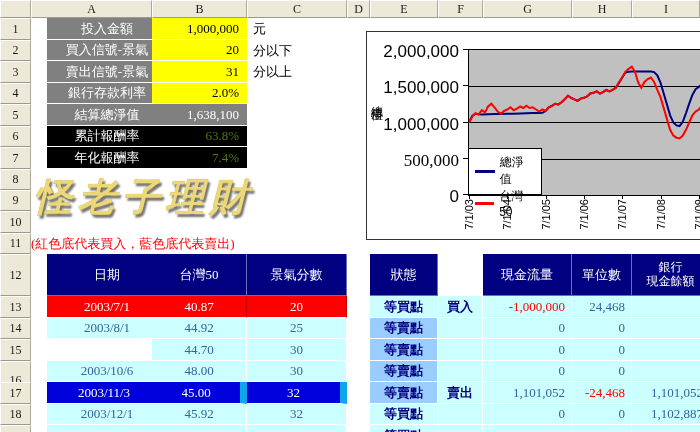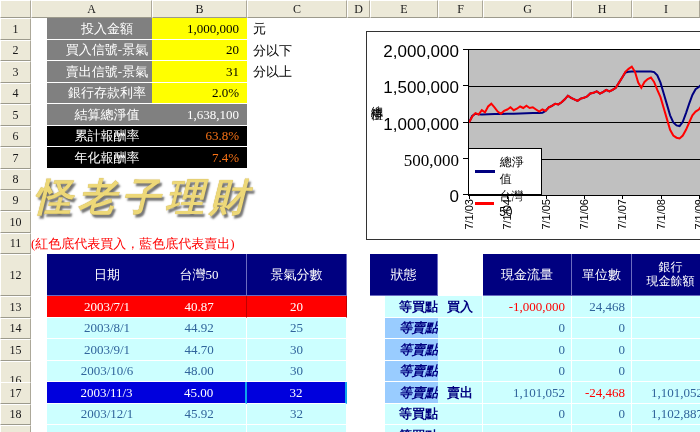--- a/index.html
+++ b/index.html
@@ -26,42 +26,42 @@
   .cA{left:47px;width:121px}.cB{left:152px;width:95px}.cC{left:247px;width:100px}
   .cE{left:370px;width:68px}.cF{left:438px;width:45px}.cG{left:483px;width:89px}
   .cH{left:572px;width:60px}.cI{left:632px;width:78px}
 
   
   .lbl{background:#808080;color:#fff;border-right:1px solid #fff;border-bottom:1px solid #fff;}
   .val{justify-content:flex-end;padding-right:8px;border-bottom:1px solid #fff;}
   .vyellow{background:#FFFF00;color:#000;}
   .vgray{background:#808080;color:#fff;}
   .lblk{background:#000;color:#fff;border-right:1px solid #000;}
-  .vblk{background:#000;color:#f97316;}
+  .vblk{background:#000;color:#4d7c0f;}
   .unit{justify-content:flex-start;padding-left:6px;background:#fff;}
 
   
   .logo{position:absolute;left:34px;top:166px;width:230px;height:62px;
         font-size:38px;font-weight:bold;font-style:italic;letter-spacing:6px;
         color:#EDD878;text-shadow:2px 3px 2px rgba(70,70,70,.75),0 0 1px #b89a30;
         display:flex;align-items:center;}
   .note{position:absolute;left:31px;top:234px;height:20px;color:#FF0000;font-size:13px;
         display:flex;align-items:center;}
 
   
   .th{background:#000080;color:#fff;font-weight:normal;border-right:1px solid #6b6bc0;
       border-bottom:1px solid #6b6bc0;font-size:13px;}
   .bankhead{flex-direction:column;line-height:1.15;justify-content:center;font-size:12px;}
   .td{background:#CCFFFF;color:#31659C;border-right:1px solid #fff;border-bottom:1px solid #fff;}
   .num{justify-content:flex-end;padding-right:6px;}
-  .stat{font-weight:bold;color:#000080;margin-left:15px;}
-  .stat.wait-sell{background:#99CCFF;font-style:italic;}
+  .stat{font-weight:bold;color:#000080;}
+  .stat.wait-sell{background:#99CCFF;}
   .act{font-weight:bold;color:#000080;}
   .row.buy .lt{background:#FF0000;color:#fff;border-right:1px solid #c00000;}
-  .row.sell .lt{background:#0000DD;color:#fff;border-right:2px solid #0ea5e9;}
+  .row.sell .lt{background:#0000DD;color:#fff;border-right:7px solid #0ea5e9;}
   .neg{color:#FF0000 !important;}
 
   
   .chart{position:absolute;left:366px;top:31px;width:346px;height:209px;background:#fff;
          border:1px solid #333;box-sizing:border-box;font-family:"Liberation Sans","DejaVu Sans",sans-serif;}
   .plot{position:absolute;left:101px;top:17px;width:243px;height:145px;background:#C0C0C0;
         border-left:1px solid #000;border-top:1px solid #000;border-bottom:1px solid #000;box-sizing:content-box;}
   .gl{position:absolute;left:0;right:0;height:1px;background:#000;}
   .plot svg{position:absolute;left:0;top:0;}
   .ytitle{position:absolute;left:2px;top:64px;height:80px;width:15px;
@@ -176,21 +176,20 @@
     <div class="cell cA td lt">2003/8/1</div>
     <div class="cell cB td lt">44.92</div>
     <div class="cell cC td lt">25</div>
     <div class="cell cE td stat wait-sell">等賣點</div>
     <div class="cell cF td act"></div>
     <div class="cell cG td num">0</div>
     <div class="cell cH td num">0</div>
     <div class="cell cI td num"></div>
   </div>
   <div class="row" style="top:339px;height:22px">
-    <div class="cell cA td lt">2003/9/1</div>
     <div class="cell cB td lt">44.70</div>
     <div class="cell cC td lt">30</div>
     <div class="cell cE td stat wait-sell">等賣點</div>
     <div class="cell cF td act"></div>
     <div class="cell cG td num">0</div>
     <div class="cell cH td num">0</div>
     <div class="cell cI td num"></div>
   </div>
   <div class="row" style="top:361px;height:21px">
     <div class="cell cA td lt">2003/10/6</div>

